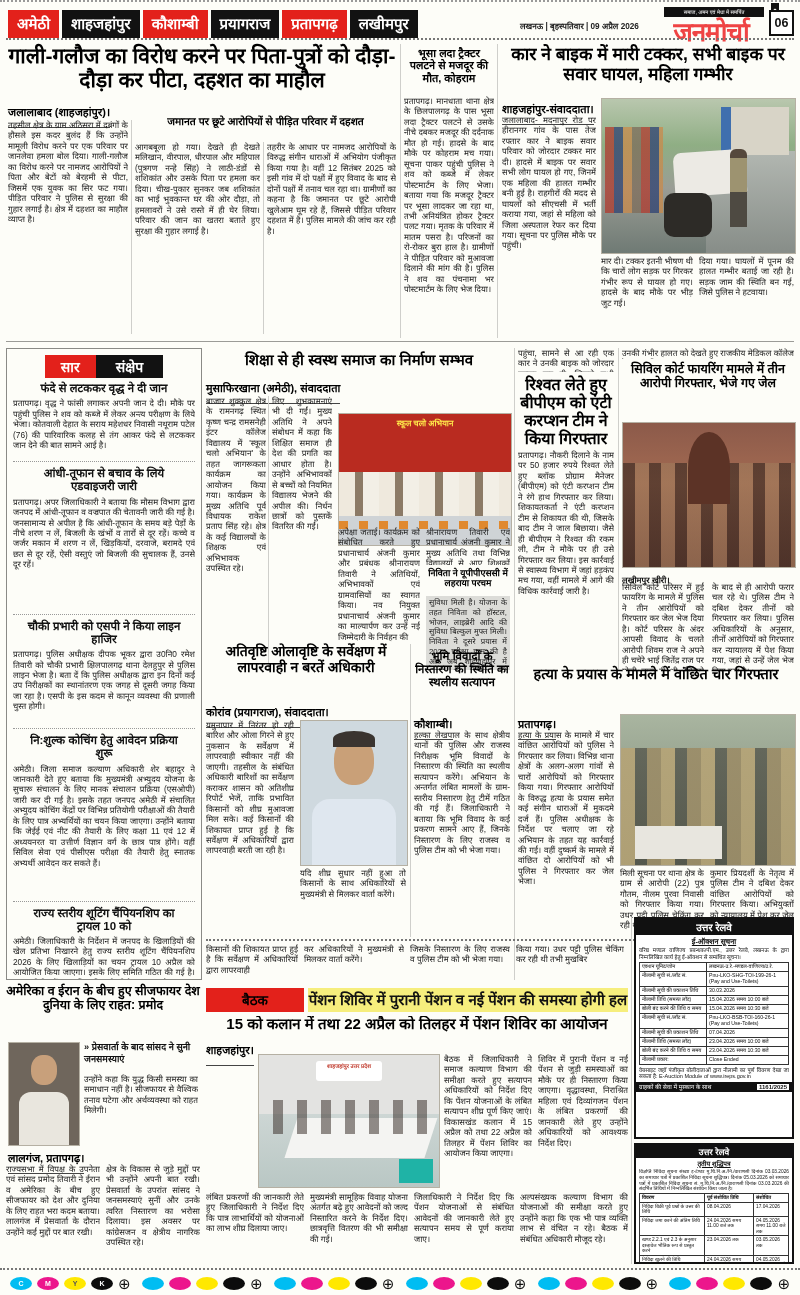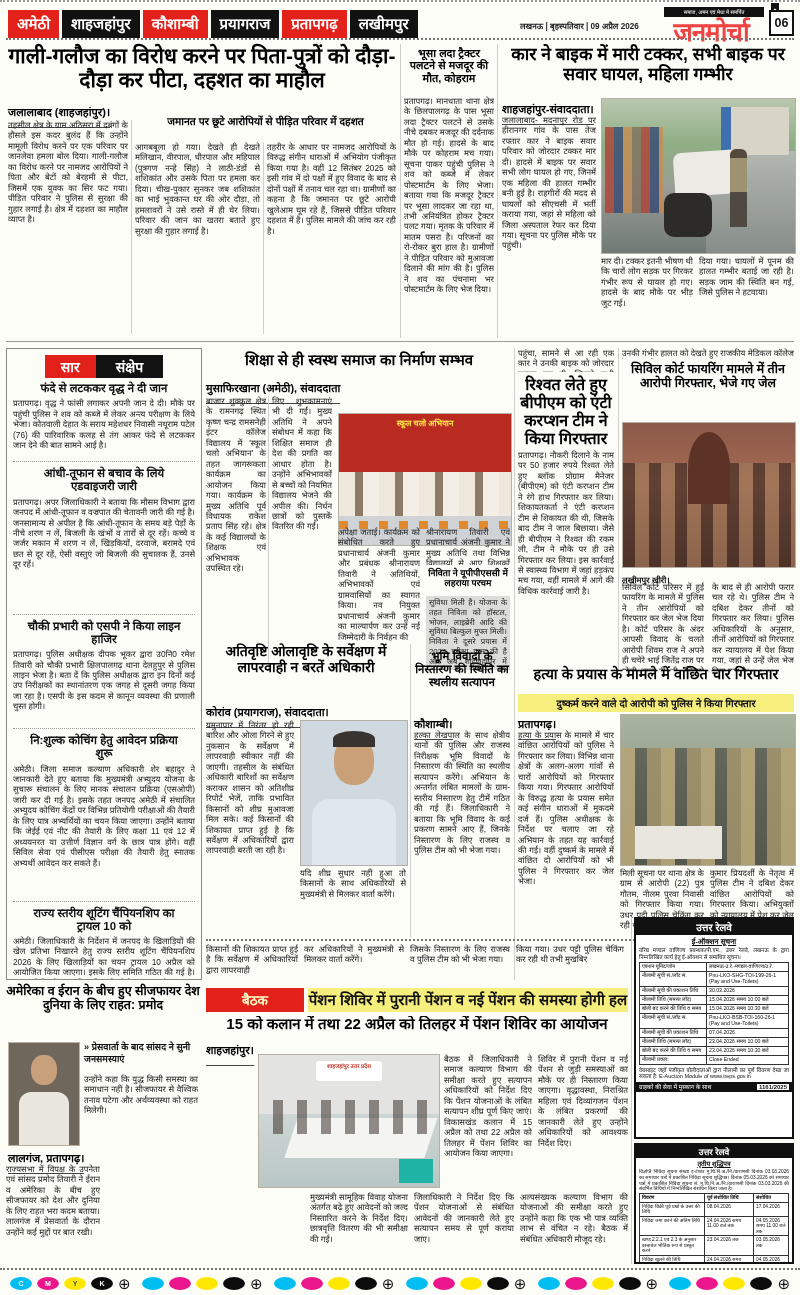--- a/index.html
+++ b/index.html
@@ -180,21 +180,20 @@
   <div class="a bt" style="left:300px;top:866px;width:106px;height:68px;">यदि शीघ्र सुधार नहीं हुआ तो किसानों के साथ अधिकारियों से मुख्यमंत्री से मिलकर वार्ता करेंगे।</div>
   <div class="vr" style="left:410px;top:642px;height:293px;"></div>
 
   <div class="a hl" style="left:414px;top:648px;width:96px;font-size:11.5px;">भूमि विवादों के निस्तारण की स्थिति का स्थलीय सत्यापन</div>
   <div class="a" style="left:414px;top:712px;">
     <span class="by">कौशाम्बी।</span>
   </div>
   <div class="a bt" style="left:414px;top:728px;width:96px;height:206px;">हल्का लेखपाल के साथ क्षेत्रीय थानों की पुलिस और राजस्व निरीक्षक भूमि विवादों के निस्तारण की स्थिति का स्थलीय सत्यापन करेंगे। अभियान के अन्तर्गत लंबित मामलों के ग्राम-स्तरीय निस्तारण हेतु टीमें गठित की गई हैं। जिलाधिकारी ने बताया कि भूमि विवाद के कई प्रकरण सामने आए हैं, जिनके निस्तारण के लिए राजस्व व पुलिस टीम को भी भेजा गया।</div>
 
   <div class="a hl" style="left:518px;top:664px;width:276px;font-size:14.5px;white-space:nowrap;">हत्या के प्रयास के मामले में वांछित चार गिरफ्तार</div>
-  <div class="a ksub" style="left:518px;top:692px;width:276px;font-size:10px;padding:2px 0;">दुष्कर्म करने वाले दो आरोपी को पुलिस ने किया गिरफ्तार</div>
   <div class="a" style="left:518px;top:712px;">
     <span class="by">प्रतापगढ़।</span>
   </div>
   <div class="a bt" style="left:518px;top:728px;width:96px;height:206px;">हत्या के प्रयास के मामले में चार वांछित आरोपियों को पुलिस ने गिरफ्तार कर लिया। विभिन्न थाना क्षेत्रों के अलग-अलग गांवों से चारों आरोपियों को गिरफ्तार किया गया। गिरफ्तार आरोपियों के विरुद्ध हत्या के प्रयास समेत कई संगीन धाराओं में मुकदमे दर्ज हैं। पुलिस अधीक्षक के निर्देश पर चलाए जा रहे अभियान के तहत यह कार्रवाई की गई। वहीं दुष्कर्म के मामले में वांछित दो आरोपियों को भी पुलिस ने गिरफ्तार कर जेल भेजा।</div>
   <div class="ph" style="left:620px;top:712px;width:174px;height:150px;
        background:linear-gradient(180deg,#a9b5a0 0%,#95a18e 40%,#7e8a78 100%);">
     <div style="position:absolute;left:0;top:22%;width:100%;height:78%;background:repeating-linear-gradient(90deg,#b7a374 0 14px,rgba(45,40,35,.6) 14px 26px,#9b8a64 26px 40px);opacity:.85;"></div>
     <div style="position:absolute;left:8%;bottom:4%;width:50%;height:22%;background:#e8e6df;"></div>
   </div>
   <div class="a bt" style="left:620px;top:866px;width:84px;height:68px;">मिली सूचना पर थाना क्षेत्र के ग्राम से आरोपी (22) पुत्र गौतम, नीलम पुरवा निवासी को गिरफ्तार किया गया। उधर पट्टी पुलिस चेकिंग कर रही थी तभी मुखबिर</div>
@@ -211,38 +210,40 @@
   <div class="ph" style="left:8px;top:1040px;width:70px;height:102px;background:#6f665c;">
     <div style="position:absolute;left:50%;top:12px;width:26px;height:30px;margin-left:-13px;background:#c8a07b;border-radius:45%;"></div>
     <div style="position:absolute;left:14%;bottom:0;width:72%;height:52%;background:#e9e6de;border-radius:12px 12px 0 0;"></div>
   </div>
   <div class="a" style="left:84px;top:1040px;width:114px;font-weight:bold;font-size:9.3px;line-height:1.25;">» प्रेसवार्ता के बाद सांसद ने सुनी जनसमस्याएं</div>
   <div class="a bt" style="left:84px;top:1072px;width:114px;height:70px;">उन्होंने कहा कि युद्ध किसी समस्या का समाधान नहीं है। सीजफायर से वैश्विक तनाव घटेगा और अर्थव्यवस्था को राहत मिलेगी।</div>
   <div class="a" style="left:8px;top:1146px;">
     <span class="by">लालगंज, प्रतापगढ़।</span>
   </div>
   <div class="a bt" style="left:6px;top:1162px;width:94px;height:100px;">राज्यसभा में विपक्ष के उपनेता एवं सांसद प्रमोद तिवारी ने ईरान व अमेरिका के बीच हुए सीजफायर को देश और दुनिया के लिए राहत भरा कदम बताया। लालगंज में प्रेसवार्ता के दौरान उन्होंने कई मुद्दों पर बात रखी।</div>
-
-  <div class="a" style="left:206px;top:986px;width:98px;height:24px;background:#e3211b;color:#fef9c3;font-weight:bold;
+  <div class="a bt" style="left:106px;top:1162px;width:94px;height:100px;">क्षेत्र के विकास से जुड़े मुद्दों पर भी उन्होंने अपनी बात रखी। प्रेसवार्ता के उपरांत सांसद ने जनसमस्याएं सुनीं और उनके त्वरित निस्तारण का भरोसा दिलाया। इस अवसर पर कांग्रेसजन व क्षेत्रीय नागरिक उपस्थित रहे।</div>
+
+  <div class="a" style="left:206px;top:986px;width:98px;height:24px;background:#e3211b;color:#000000;font-weight:bold;
        font-size:13.5px;display:flex;align-items:center;justify-content:center;">बैठक</div>
   <div class="a ksub" style="left:308px;top:986px;width:320px;height:24px;font-size:15px;line-height:24px;">पेंशन शिविर में पुरानी पेंशन व नई पेंशन की समस्या होगी हल</div>
   <div class="a hl" style="left:206px;top:1014px;width:422px;font-size:15px;white-space:nowrap;overflow:hidden;">15 को कलान में तथा 22 अप्रैल को तिलहर में पेंशन शिविर का आयोजन</div>
   <div class="a" style="left:206px;top:1038px;">
     <span class="by">शाहजहांपुर।</span>
   </div>
   <div class="ph" style="left:258px;top:1052px;width:180px;height:132px;
        background:linear-gradient(180deg,#e3e3e1 0%,#e3e3e1 45%,#cdd6d4 45%,#b9c7c4 100%);">
     <div style="position:absolute;left:50%;top:6px;width:66px;height:20px;margin-left:-33px;background:#fff;border-radius:3px;
          color:#c0392b;font-weight:bold;font-size:5.5px;text-align:center;line-height:1.4;padding-top:2px;box-sizing:border-box;">शाहजहांपुर उत्तर प्रदेश</div>
     <div style="position:absolute;left:18%;top:48%;width:78%;height:30%;background:#f4f4f2;transform:skewX(-18deg);"></div>
     <div style="position:absolute;left:0;top:34%;width:100%;height:26%;background:repeating-linear-gradient(90deg,transparent 0 14px,rgba(60,50,45,.55) 14px 24px);"></div>
     <div style="position:absolute;right:6px;bottom:4px;width:34px;height:24px;background:#1fb3a6;"></div>
   </div>
   <div class="a bt" style="left:444px;top:1052px;width:88px;height:132px;">बैठक में जिलाधिकारी ने समाज कल्याण विभाग की समीक्षा करते हुए सत्यापन अधिकारियों को निर्देश दिए कि पेंशन योजनाओं के लंबित सत्यापन शीघ्र पूर्ण किए जाएं। विकासखंड कलान में 15 अप्रैल को तथा 22 अप्रैल को तिलहर में पेंशन शिविर का आयोजन किया जाएगा।</div>
   <div class="a bt" style="left:538px;top:1052px;width:90px;height:132px;">शिविर में पुरानी पेंशन व नई पेंशन से जुड़ी समस्याओं का मौके पर ही निस्तारण किया जाएगा। वृद्धावस्था, निराश्रित महिला एवं दिव्यांगजन पेंशन के लंबित प्रकरणों की जानकारी लेते हुए उन्होंने अधिकारियों को आवश्यक निर्देश दिए।</div>
+  <div class="a bt" style="left:206px;top:1190px;width:98px;height:72px;">लंबित प्रकरणों की जानकारी लेते हुए जिलाधिकारी ने निर्देश दिए कि पात्र लाभार्थियों को योजनाओं का लाभ शीघ्र दिलाया जाए।</div>
   <div class="a bt" style="left:310px;top:1190px;width:98px;height:72px;">मुख्यमंत्री सामूहिक विवाह योजना अंतर्गत बढ़े हुए आवेदनों को जल्द निस्तारित करने के निर्देश दिए। छात्रवृत्ति वितरण की भी समीक्षा की गई।</div>
   <div class="a bt" style="left:414px;top:1190px;width:100px;height:72px;">जिलाधिकारी ने निर्देश दिए कि पेंशन योजनाओं से संबंधित आवेदनों की जानकारी लेते हुए सत्यापन समय से पूर्ण कराया जाए।</div>
   <div class="a bt" style="left:520px;top:1190px;width:108px;height:72px;">अल्पसंख्यक कल्याण विभाग की योजनाओं की समीक्षा करते हुए उन्होंने कहा कि एक भी पात्र व्यक्ति लाभ से वंचित न रहे। बैठक में संबंधित अधिकारी मौजूद रहे।</div>
 
   <div class="vr" style="left:631px;top:915px;height:347px;"></div>
 
   <div class="notice" style="left:634px;top:915px;width:160px;height:222px;">
     <div class="nhead">उत्तर रेलवे</div>
     <div class="nsub">ई-ऑक्शन सूचना</div>
     <div class="nintro">वरिष्ठ मण्डल वाणिज्य प्रबन्धक/पी.एम., उत्तर रेलवे, लखनऊ के द्वारा निम्नलिखित कार्य हेतु ई-ऑक्शन से सम्बंधित सूचना।</div>

